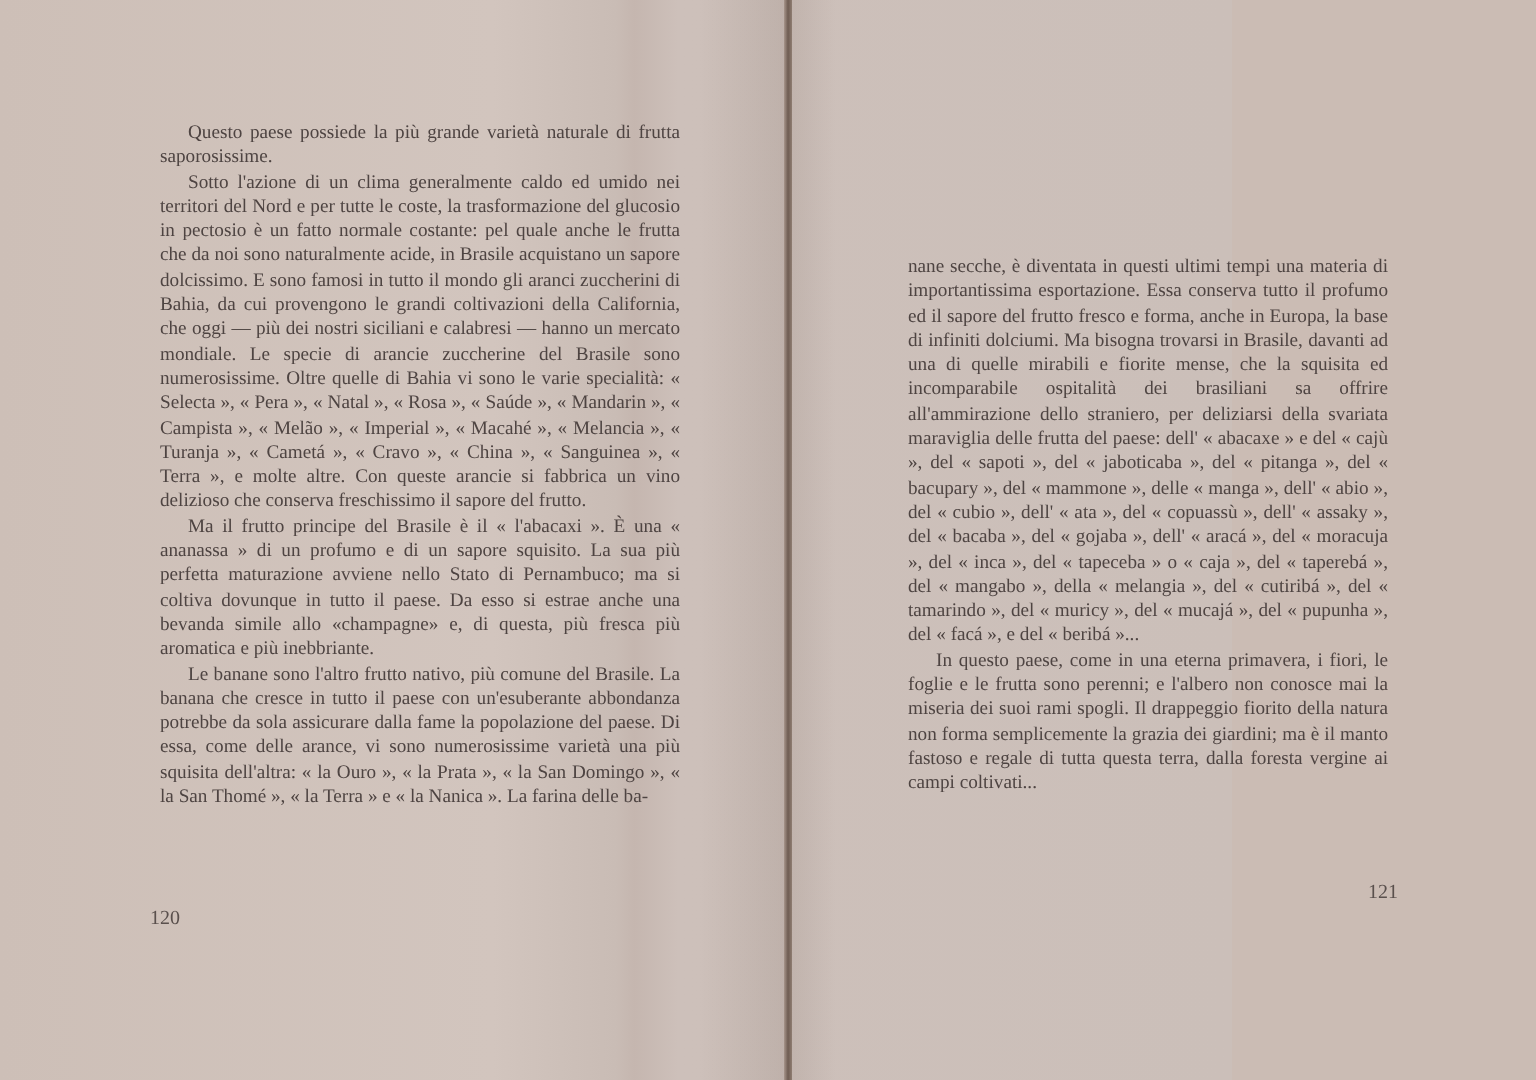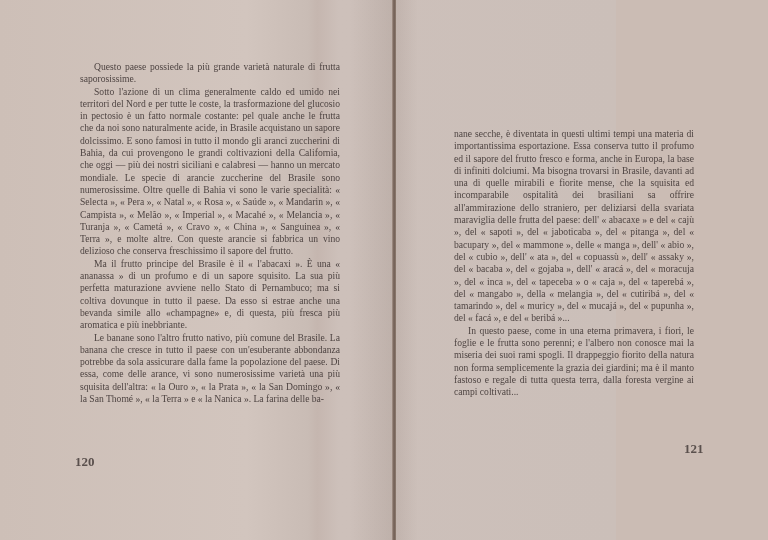--- a/index.html
+++ b/index.html
@@ -23,21 +23,21 @@
   .gutter-shade-right {
     position:absolute; left:396px; top:0; width:22px; height:540px;
     background:linear-gradient(90deg,rgba(90,70,60,0.10),rgba(0,0,0,0));
   }
   .page { position:absolute; color:#4e4442; font-size:9.6px; line-height:12.3px; }
   .page.left { left:80px; top:61px; width:260px; }
   .page.right { left:454px; top:84px; width:240px;margin-top:44px; }
   .para { margin:0; text-align:justify; text-indent:14px; }
   .para.noindent { text-indent:0; }
   .gap { height:44px; }
-  .folio { position:absolute; font-size:13px; color:#5a504d;font-weight:bold; }
+  .folio { position:absolute; font-size:10px; color:#5a504d; }
   .folio.left { left:75px; top:454px; }
   .folio.right { left:684px; top:441px; }
 </style>
 </head>
 <body>
 
 <div class="spread">
   <div class="gutter-shade-left"></div>
   <div class="gutter"></div>
   <div class="gutter-shade-right"></div>

